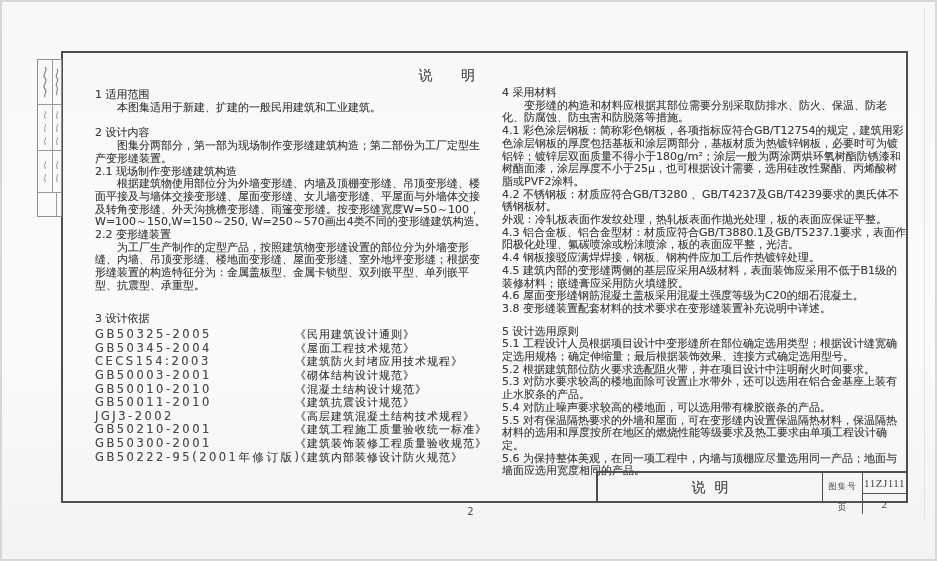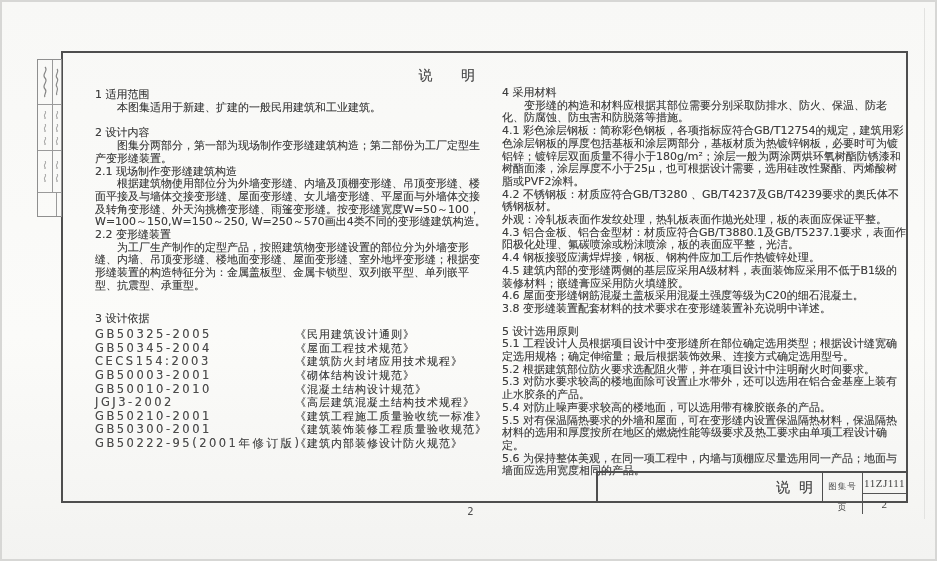--- a/index.html
+++ b/index.html
@@ -39,21 +39,21 @@
   .gap2{margin-top:20px !important;}
   .gap3{margin-top:10px !important;}
   .refs{margin-top:3px;}
   .ref-row{white-space:nowrap;line-height:12.6px;}
   .ref-code{display:inline-block;width:200px;letter-spacing:2.5px;font-size:11.5px;color:#4b4b4b;}
   .ref-title{letter-spacing:1px;}
 
   
   .tb-title{position:absolute;left:594px;top:469px;width:226px;height:32px;
     border-top:2px solid #4e4e4e;border-left:2px solid #4e4e4e;box-sizing:border-box;
-    display:flex;align-items:center;justify-content:flex-end;}
+    display:flex;align-items:center;justify-content:center;}
   .tb-title span{font-size:14px;letter-spacing:9px;padding-left:9px;color:#474747;
     text-shadow:0 0 .5px rgba(80,80,80,.6);}
   .tb-table{position:absolute;left:820px;top:469px;width:84px;height:32px;
     border-top:2px solid #4e4e4e;border-left:1.5px solid #4e4e4e;box-sizing:border-box;
     display:grid;grid-template-columns:39px 1fr;grid-template-rows:1fr 1fr;}
   .tb-cell{display:flex;align-items:center;justify-content:center;box-sizing:border-box;
     border-left:1px solid #555;border-top:1px solid #555;}
   .tb-cell:nth-child(1),.tb-cell:nth-child(2){border-top:none;}
   .tb-cell:nth-child(odd){border-left:none;}
   .tb-label{font-size:8.5px;color:#4a4a4a;letter-spacing:1px;margin-top:8px;}
@@ -142,20 +142,21 @@
     <p class="indent">根据建筑物使用部位分为外墙变形缝、内墙及顶棚变形缝、吊顶变形缝、楼面平接及与墙体交接变形缝、屋面变形缝、女儿墙变形缝、平屋面与外墙体交接及转角变形缝、外天沟挑檐变形缝、雨篷变形缝。按变形缝宽度W=50～100，W=100～150,W=150～250,  W=250～570画出4类不同的变形缝建筑构造。</p>
     <p>2.2  变形缝装置</p>
     <p class="indent">为工厂生产制作的定型产品，按照建筑物变形缝设置的部位分为外墙变形缝、内墙、吊顶变形缝、楼地面变形缝、屋面变形缝、室外地坪变形缝；根据变形缝装置的构造特征分为：金属盖板型、金属卡锁型、双列嵌平型、单列嵌平型、抗震型、承重型。</p>
     <p class="gap2">3  设计依据</p>
     <div class="refs">
       <div class="ref-row"><span class="ref-code">GB50325-2005</span><span class="ref-title">《民用建筑设计通则》</span></div>
       <div class="ref-row"><span class="ref-code">GB50345-2004</span><span class="ref-title">《屋面工程技术规范》</span></div>
       <div class="ref-row"><span class="ref-code">CECS154:2003</span><span class="ref-title">《建筑防火封堵应用技术规程》</span></div>
       <div class="ref-row"><span class="ref-code">GB50003-2001</span><span class="ref-title">《砌体结构设计规范》</span></div>
       <div class="ref-row"><span class="ref-code">GB50010-2010</span><span class="ref-title">《混凝土结构设计规范》</span></div>
+      <div class="ref-row"><span class="ref-code">GB50011-2010</span><span class="ref-title">《建筑抗震设计规范》</span></div>
       <div class="ref-row"><span class="ref-code">JGJ3-2002</span><span class="ref-title">《高层建筑混凝土结构技术规程》</span></div>
       <div class="ref-row"><span class="ref-code">GB50210-2001</span><span class="ref-title">《建筑工程施工质量验收统一标准》</span></div>
       <div class="ref-row"><span class="ref-code">GB50300-2001</span><span class="ref-title">《建筑装饰装修工程质量验收规范》</span></div>
       <div class="ref-row"><span class="ref-code">GB50222-95(2001年修订版)</span><span class="ref-title">《建筑内部装修设计防火规范》</span></div>
     </div>
   </div>
 
   <div class="col col-right">
     <p>4  采用材料</p>
     <p class="indent">变形缝的构造和材料应根据其部位需要分别采取防排水、防火、保温、防老化、防腐蚀、防虫害和防脱落等措施。</p>

